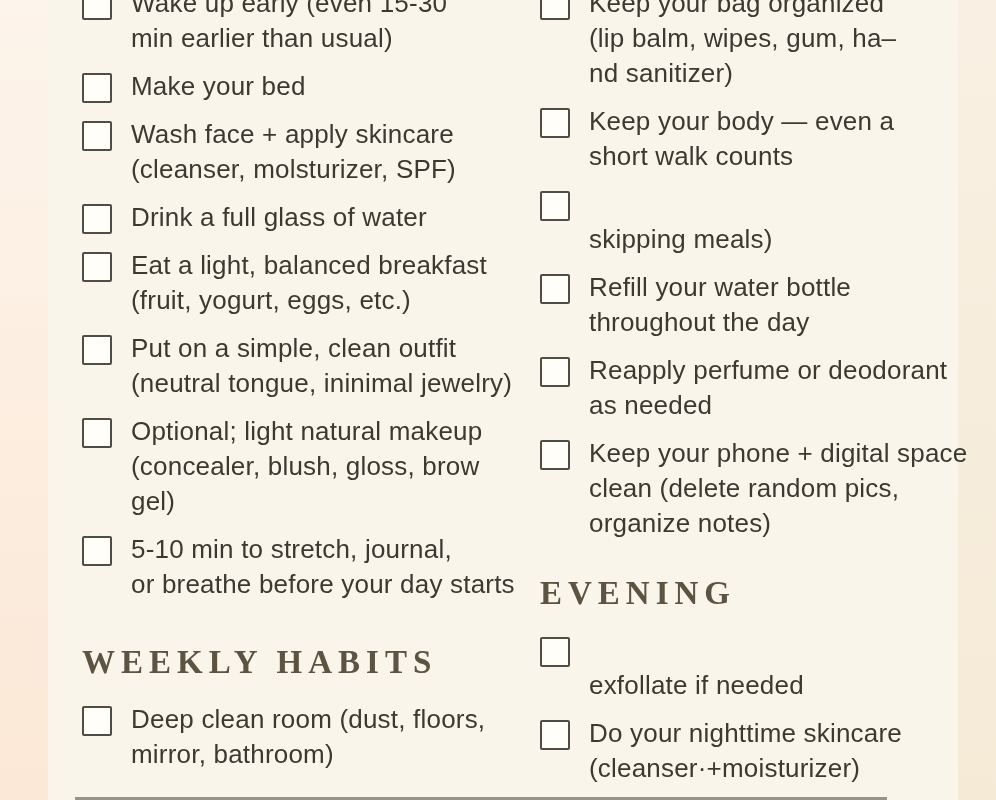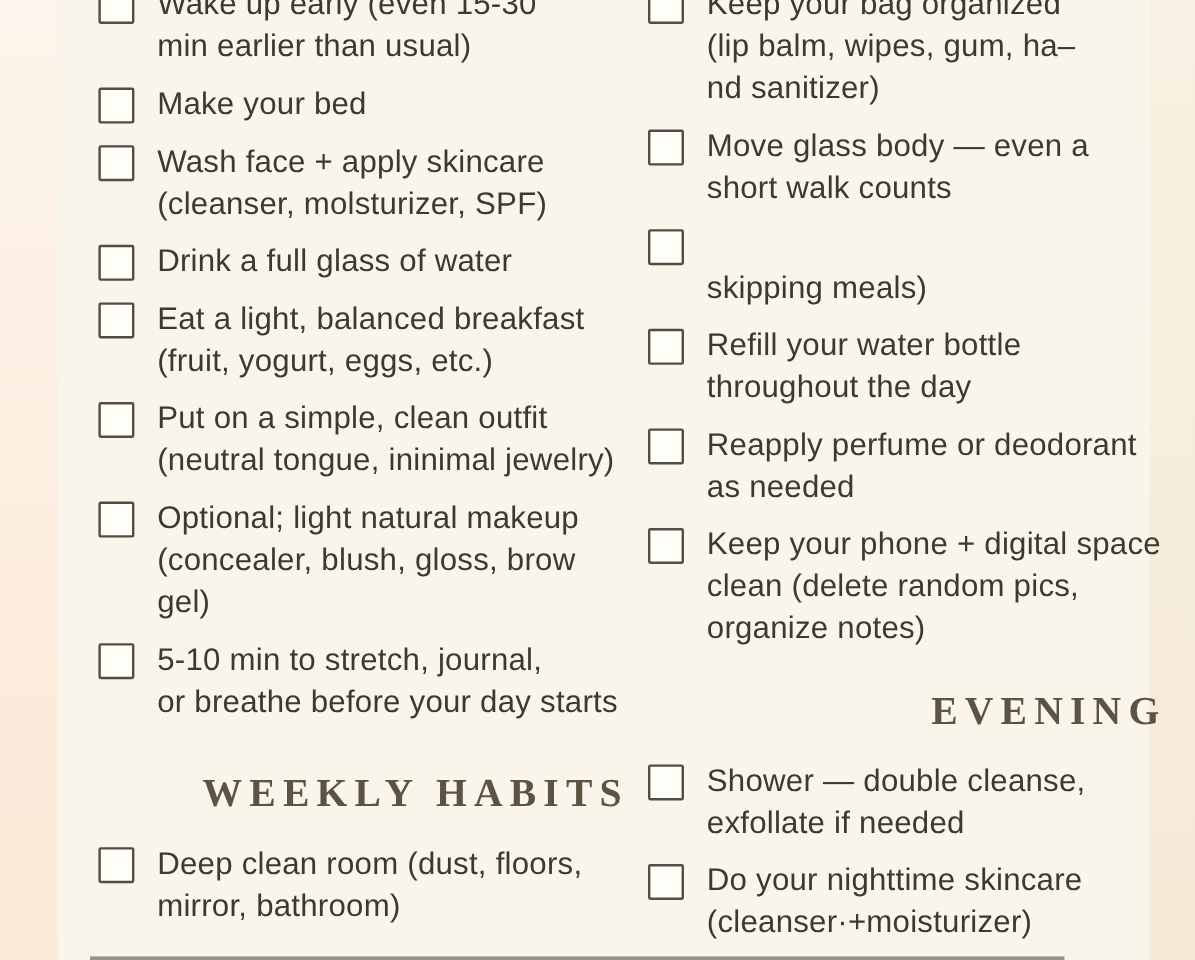--- a/index.html
+++ b/index.html
@@ -40,21 +40,21 @@
     line-height: 35px;
     letter-spacing: 0.2px;
     color: var(--text-color, #3c3931);
   }
   .heading {
     font-family: "Liberation Serif", serif;
     font-weight: 600;
     font-size: 33px;
     line-height: 40px;
     letter-spacing: 6px;
-    text-align: right;
+    text-align: left;
     color: var(--heading-color, #5c5342);
     margin: 40px 0 20px 0;
   }
   .col-right .heading { margin-top: 32px; }
 </style>
 </head>
 <body style="--page-bg: #faf5ea; --text-color: #3c3931; --heading-color: #5c5342; --box-border: #514c44; --box-fill: #fffef8; --edge-left-top: #fdf4eb; --edge-left-bottom: #fbe8d6; --edge-right-top: #f9f0e3; --edge-right-bottom: #f5ead6; --edge-bottom-color: #97938a;">
 
 <div class="edge-left"></div>
 <div class="edge-right"></div>
@@ -99,40 +99,40 @@
       <div class="label"><span>Deep clean room (dust, floors,</span><br><span>mirror, bathroom)</span></div>
     </div>
   </div>
 <div class="col col-right">
     <div class="item">
       <span class="checkbox"></span>
       <div class="label"><span>Keep your bag organized</span><br><span>(lip balm, wipes, gum, ha–</span><br><span>nd sanitizer)</span></div>
     </div>
     <div class="item">
       <span class="checkbox"></span>
-      <div class="label"><span>Move glass body — even a</span><br><span>short walk counts</span></div>
+      <div class="label"><span>Keep your body — even a</span><br><span>short walk counts</span></div>
     </div>
     <div class="item">
       <span class="checkbox"></span>
       <div class="label"><br><span>skipping meals)</span></div>
     </div>
     <div class="item">
       <span class="checkbox"></span>
       <div class="label"><span>Refill your water bottle</span><br><span>throughout the day</span></div>
     </div>
     <div class="item">
       <span class="checkbox"></span>
       <div class="label"><span>Reapply perfume or deodorant</span><br><span>as needed</span></div>
     </div>
     <div class="item">
       <span class="checkbox"></span>
       <div class="label"><span>Keep your phone + digital space</span><br><span>clean (delete random pics,</span><br><span>organize notes)</span></div>
     </div>
     <div class="heading">EVENING</div>
     <div class="item">
       <span class="checkbox"></span>
-      <div class="label"><span>Shower — double cleanse,</span><br><span>exfollate if needed</span></div>
+      <div class="label"><br><span>exfollate if needed</span></div>
     </div>
     <div class="item">
       <span class="checkbox"></span>
       <div class="label"><span>Do your nighttime skincare</span><br><span>(cleanser·+moisturizer)</span></div>
     </div>
   </div>
 
 </body></html>

